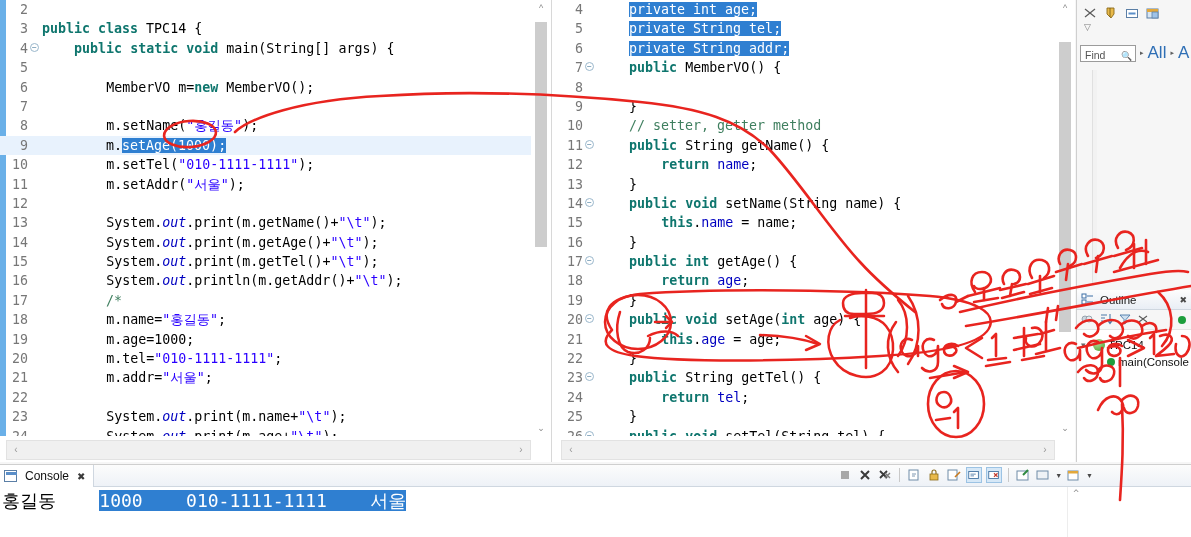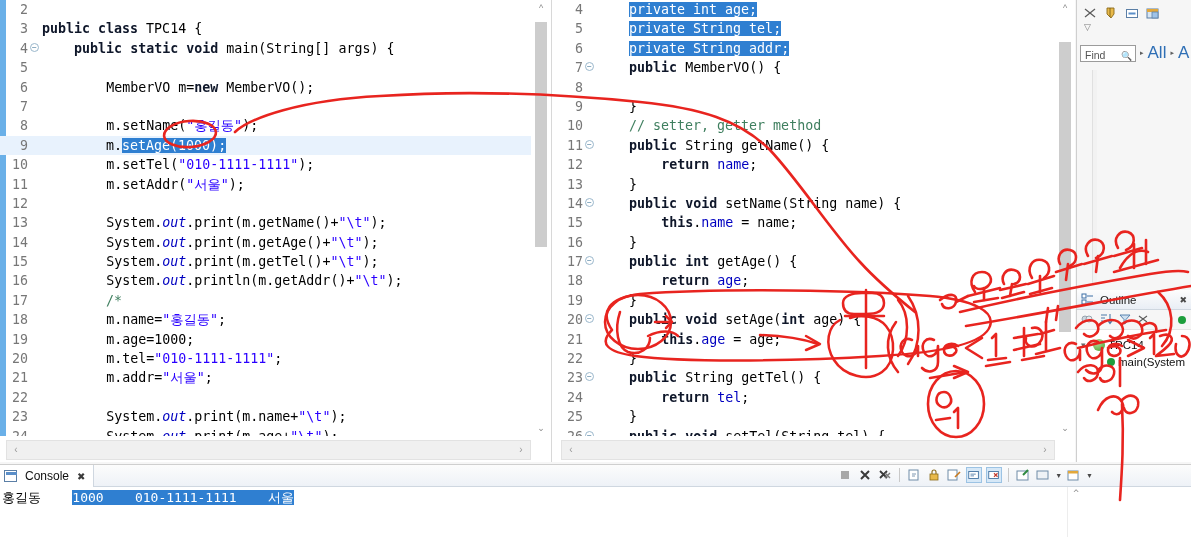--- a/index.html
+++ b/index.html
@@ -77,21 +77,21 @@
     border: 1px solid #9ab7cc;
     border-radius: 50%;
     color: #5b89a8;
     font-size: 8px;
     line-height: 7px;
     text-align: center;
   }
   .fold::before { content: "\2212"; }
 
   
-  .kw   { color: #0f172a; font-weight: bold; }
+  .kw   { color: #0f766e; font-weight: bold; }
   .str  { color: #2a00ff; }
   .cmt  { color: #3f7f5f; }
   .fld  { color: #0000c0; }
   .stat { color: #0000c0; font-style: italic; }
   .pln  { color: #000000; }
 
   .sel { background: #2f7fd1; color: #ffffff; }
 
   
   .vscroll {
@@ -251,21 +251,21 @@
     font-family: "DejaVu Sans", sans-serif;
   }
   .console-line-1 {
     font-size: 12px; color: #111111;
     padding: 3px 0 0 2px;
     white-space: pre;
   }
   .console-out {
     margin-top: 2px;
     font-family: "DejaVu Sans Mono", monospace;
-    font-size: 13px;
+    font-size: 18px;
     white-space: pre;
     padding-left: 2px;
     color: #000000;
   }
   .out-sel { background: #2f7fd1; color: #ffffff; }
   .console-vscroll {
     position: absolute; right: 108px; top: 0; bottom: 0; width: 16px;
     background: #ffffff; border-left: 1px solid #ededed;
   }
   .console-vscroll .ca { position: absolute; left: 0; width: 16px; height: 14px;
@@ -404,21 +404,21 @@
     </div>
     <div class="outline-tree" id="outline-tree">
         <div class="tree-row">
           <span class="twisty">▾</span>
           <span class="cls-ico"></span>
           <span>TPC14</span>
         </div>
         <div class="tree-row child">
           <span class="twisty"></span>
           <span class="dot-green"></span>
-          <span>main(System</span>
+          <span>main(Console</span>
         </div>
       </div>
   </div>
 
   <div class="console-panel">
     <div class="console-tabbar">
       <div class="console-tab">
         <span class="console-ico"></span>
         <span>Console</span>
         <span class="x">✖</span>

